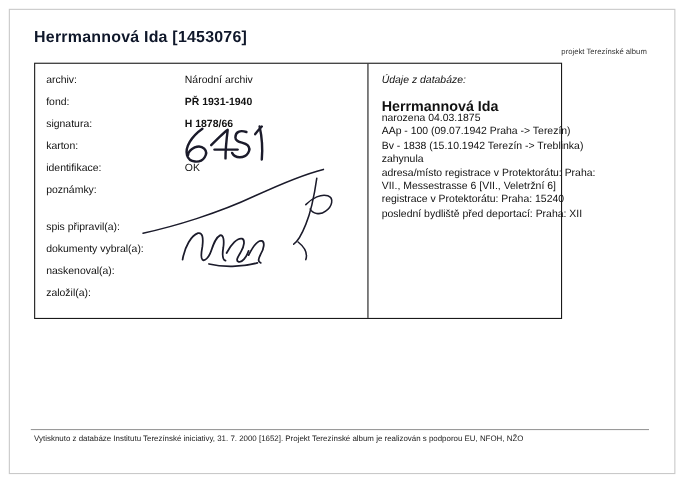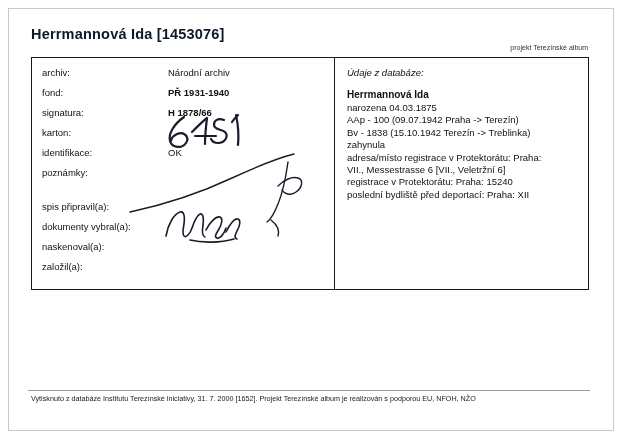--- a/index.html
+++ b/index.html
@@ -44,21 +44,21 @@
     right: 34px;
     top: 44px;
     font-size: 7px;
     color: #333333;
     white-space: nowrap;
   }
   .table {
     position: absolute;
     left: 31px;
     top: 57px;
-    width: 558px;
+    width: 480px;
     height: 233px;
     border: 1px solid #1a1a1a;
     box-sizing: border-box;
   }
   .col-divider {
     position: absolute;
     left: 302px;
     top: 0;
     width: 1px;
     height: 100%;
@@ -107,21 +107,21 @@
     left: 12px;
     top: 9px;
     font-size: 9.5px;
     font-style: italic;
     color: #111111;
   }
   .db-name {
     position: absolute;
     left: 12px;
     top: 31px;
-    font-size: 10px;
+    font-size: 13px;
     font-weight: bold;
     color: #111111;
   }
   .db-lines {
     position: absolute;
     left: 12px;
     top: 44px;
     right: 6px;
     font-size: 9.5px;
     line-height: 12.4px;

